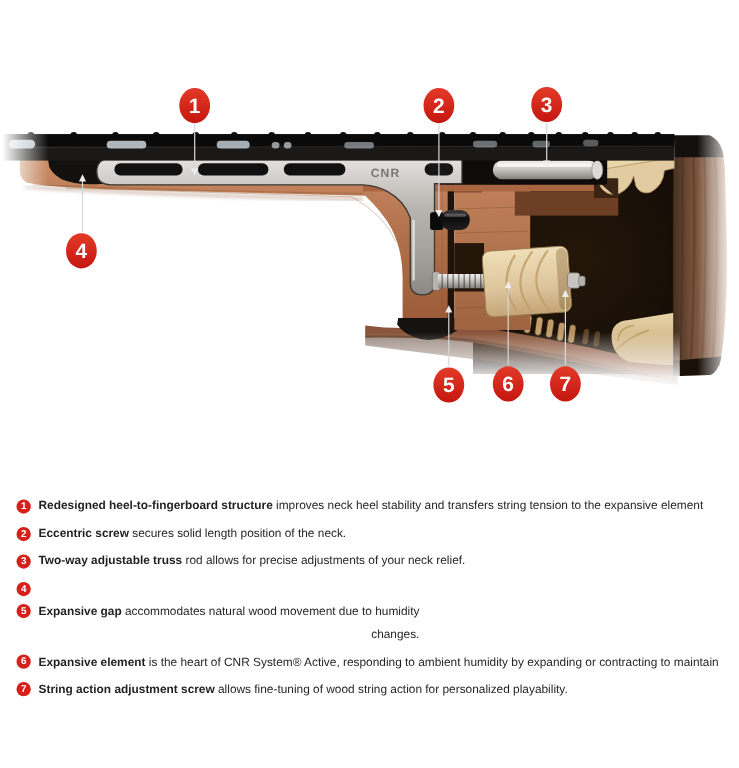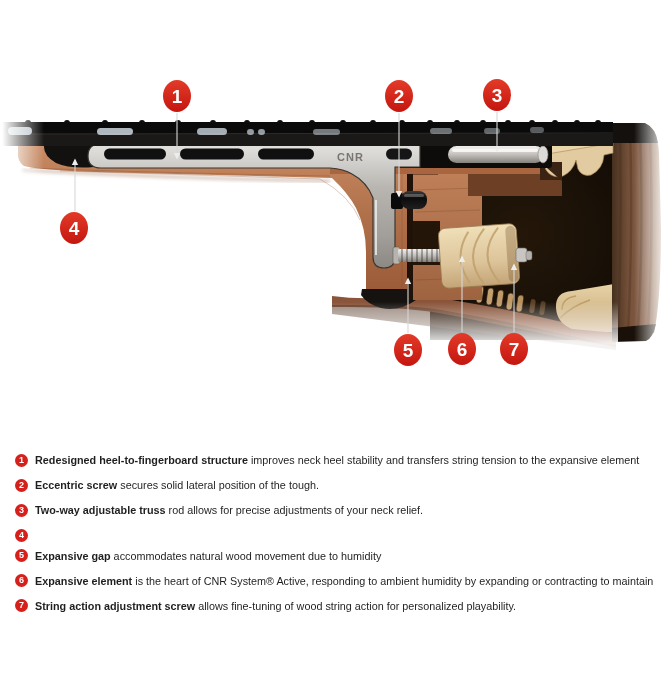--- a/index.html
+++ b/index.html
@@ -314,41 +314,42 @@
   <div class="item">
     <span class="bullet" style="background: rgb(214, 32, 28);">1</span>
     <div class="txt">
       <span class="l1"><b>Redesigned heel-to-fingerboard structure</b><span> improves neck heel stability and transfers string tension to the expansive element</span></span>
     </div>
   </div>
 
   <div class="item">
     <span class="bullet" style="background: rgb(214, 32, 28);">2</span>
     <div class="txt">
-      <span class="l1"><b>Eccentric screw</b><span> secures solid lateral position of the tough.</span></span>
+      <span class="l1"><b>Eccentric screw</b><span> secures solid length position of the neck.</span></span>
 
     </div>
   </div>
 
   <div class="item">
     <span class="bullet" style="background: rgb(214, 32, 28);">3</span>
     <div class="txt">
       <span class="l1"><b>Two-way adjustable truss</b><span> rod allows for precise adjustments of your neck relief.</span></span>
 
     </div>
   </div>
 
   <div class="item">
     <span class="bullet" style="background: rgb(214, 32, 28);">4</span>
   </div>
 
   <div class="item">
     <span class="bullet" style="background: rgb(214, 32, 28);">5</span>
     <div class="txt">
       <span class="l1"><b>Expansive gap</b><span> accommodates natural wood movement due to humidity</span></span>
+      <span class="l2">changes.</span>
     </div>
   </div>
 
   <div class="item">
     <span class="bullet" style="background: rgb(214, 32, 28);">6</span>
     <div class="txt">
       <span class="l1"><b>Expansive element</b><span> is the heart of CNR System® Active, responding to ambient humidity by expanding or contracting to maintain</span></span>
     </div>
   </div>
 

